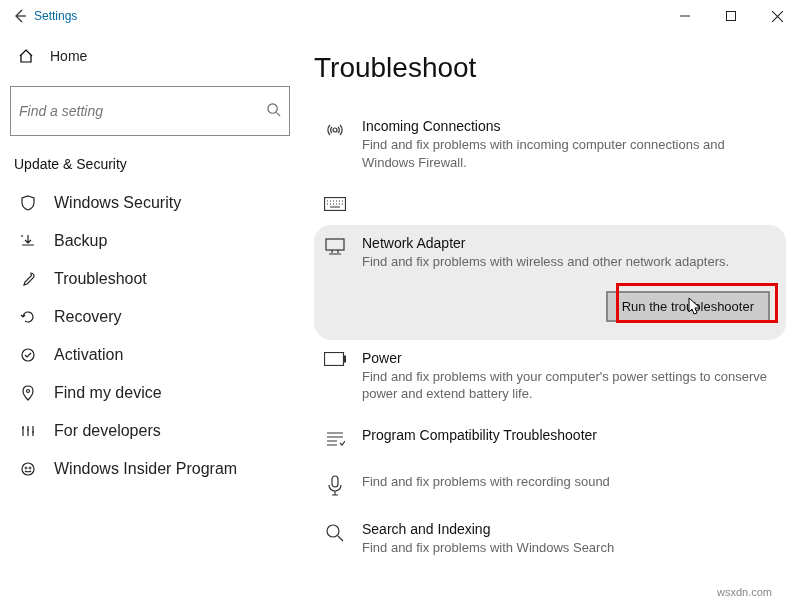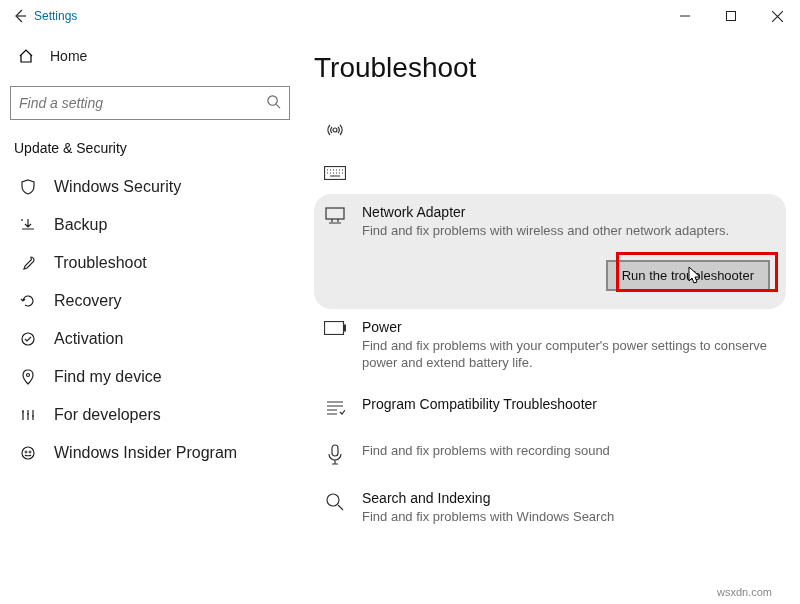--- a/index.html
+++ b/index.html
@@ -11,21 +11,21 @@
     .winctrls { position: absolute; right: 0; top: 0; display: flex; }
     .winbtn { width: 46px; height: 32px; display: flex; align-items: center; justify-content: center; color: #222; cursor: pointer; }
     
     .layout { display: flex; height: calc(604px - 32px); }
     
     .sidebar { width: 300px; padding: 8px 10px 0 10px; }
     .home { display: flex; align-items: flex-start; padding: 8px 8px; cursor: pointer; }
     .home .ic { margin-right: 16px; }
     .home span.lbl { font-size: 14px; color: #222; }
     
-    .search { margin: 10px 0 20px 0; border: 1px solid #888; height: 34px; display: flex; align-items: center; padding: 0 8px; }
+    .search { margin: 10px 0 20px 0; border: 1px solid #888; height: 50px; display: flex; align-items: center; padding: 0 8px; }
     .search input { border: none; outline: none; width: 100%; font-size: 14px; color: #666; font-style: italic; }
     .search .mag { color: #666; }
     
     .section-head { font-weight: 400; font-size: 14px; color: #111; margin: 4px 0 12px 4px; }
     
     .nav-item { display: flex; align-items: center; padding: 10px 8px; cursor: pointer; font-size: 16px; color: #222; }
     .nav-item .ic { width: 20px; margin-right: 16px; display: flex; align-items: center; justify-content: center; }
     
     .main { flex: 1; padding: 20px 14px 0 14px; overflow-y: hidden; position: relative; }
     .page-title { font-size: 28px; font-weight: 400; color: #111; margin-bottom: 24px; }
@@ -174,20 +174,24 @@
   <div class="main">
     <div class="page-title">Troubleshoot</div>
 
     <div class="ts-item">
       <div class="ticon">
           <svg width="20" height="20" viewBox="0 0 20 20" fill="none">
             <circle cx="10" cy="10" r="2" stroke-width="1.2"></circle>
             <path d="M5 5a7 7 0 0 0 0 10M15 5a7 7 0 0 1 0 10M7 7a4 4 0 0 0 0 6M13 7a4 4 0 0 1 0 6" stroke-width="1.2"></path>
           </svg>
         </div>
+      <div class="tbody">
+        <div class="ttitle">Incoming Connections</div>
+        <div class="tdesc">Find and fix problems with incoming computer connections and Windows Firewall.</div>
+      </div>
     </div>
 
     <div class="ts-item">
       <div class="ticon">
           <svg width="22" height="14" viewBox="0 0 22 14" fill="none">
             <rect x="0.5" y="0.5" width="21" height="13" stroke-width="1.2"></rect>
             <path d="M3 4h1M6 4h1M9 4h1M12 4h1M15 4h1M18 4h1M3 7h1M6 7h1M9 7h1M12 7h1M15 7h1M18 7h1M6 10h10" stroke-width="1"></path>
           </svg>
         </div>
     </div>

